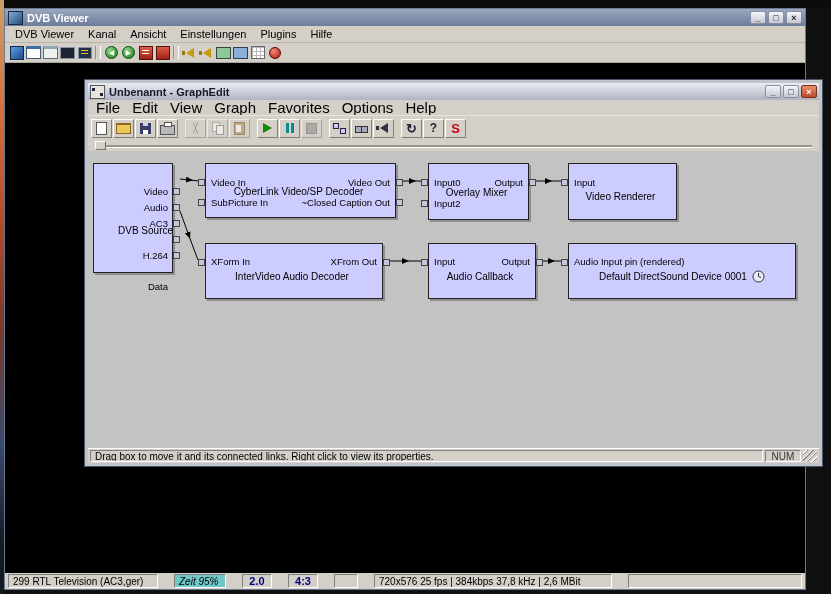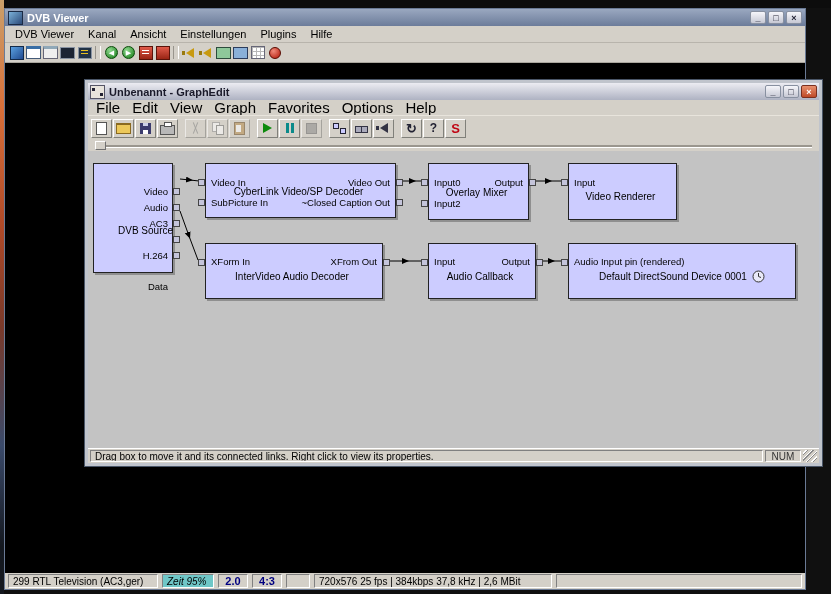--- a/index.html
+++ b/index.html
@@ -44,21 +44,21 @@
   .i-spk{width:0;height:0;border-right:8px solid #c89a10;border-top:5px solid transparent;border-bottom:5px solid transparent;position:relative;}
   .i-spk::before{content:"";position:absolute;left:-4px;top:-2px;width:3px;height:4px;background:#9a7a0c;}
   .i-tvg{width:13px;height:10px;border:1px solid #2c4c3c;background:#8ec89a;}
   .i-tvb{width:13px;height:10px;border:1px solid #2c3c5c;background:#8ab0d8;}
   .i-grid{width:12px;height:11px;background:#fff;border:1px solid #667;
     background-image:linear-gradient(#b8b8b8 1px,transparent 1px),linear-gradient(90deg,#b8b8b8 1px,transparent 1px);background-size:4px 4px;}
   .i-rec{width:10px;height:10px;border-radius:50%;background:radial-gradient(circle at 35% 30%,#f08a7a,#b01505);border:1px solid #5a0a00;}
 
   .main-client{flex:1 1 auto;background:#000;position:relative;}
 
-  .main-status{height:16px;background:#d4d0c8;display:flex;align-items:stretch;gap:4px;
+  .main-status{height:16px;background:#d4d0c8;display:flex;align-items:stretch;gap:16px;
     padding:1px 3px;font-size:10px;flex:0 0 auto;box-sizing:border-box;}
   .seg{border:1px solid;border-color:#808080 #ffffff #ffffff #808080;display:flex;align-items:center;
     padding:0 4px;white-space:nowrap;overflow:hidden;box-sizing:border-box;}
   .seg.teal{background:#6fc7c7;}
   .seg.bold-num{font-weight:bold;color:#000080;font-size:11px;justify-content:center;}
   .seg.fill{flex:1 1 auto;border-color:#808080 #ffffff #ffffff #808080;}
 
   
   .ge-window{position:absolute;left:85px;top:80px;width:737px;height:386px;background:#d4d0c8;
     border:3px solid #c0c4cc;box-shadow:0 0 0 1px #4a5668;display:flex;flex-direction:column;box-sizing:border-box;z-index:5;}

